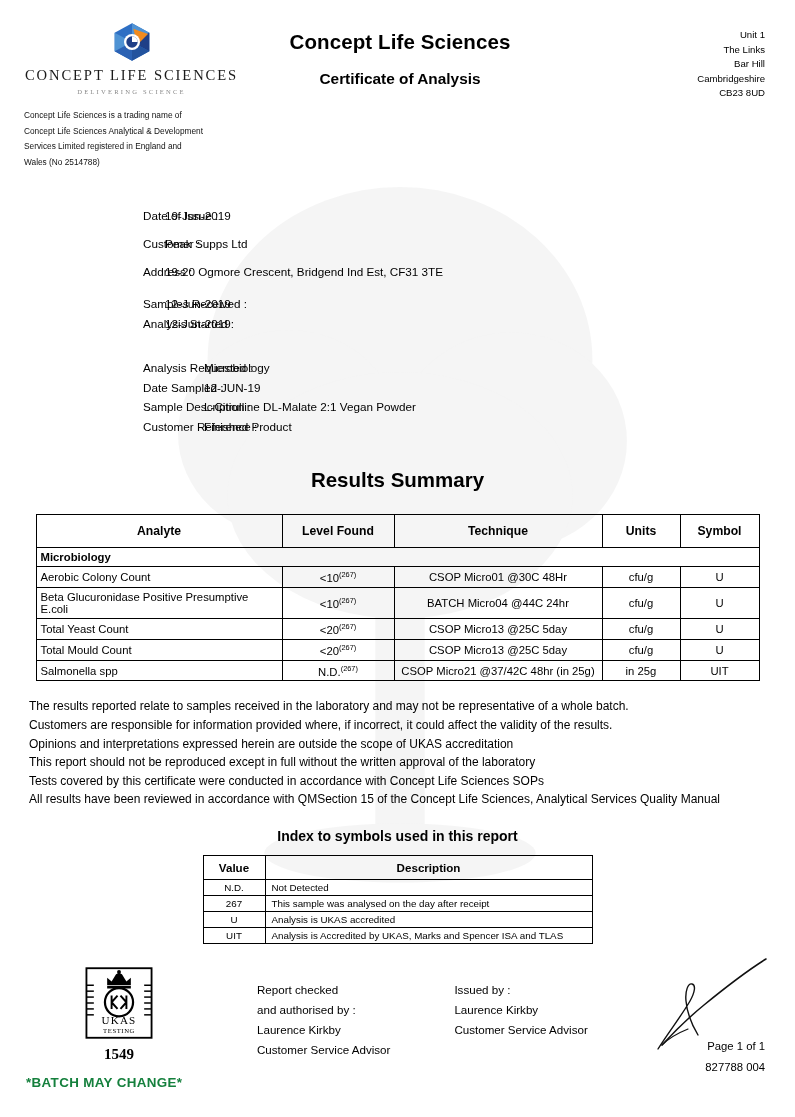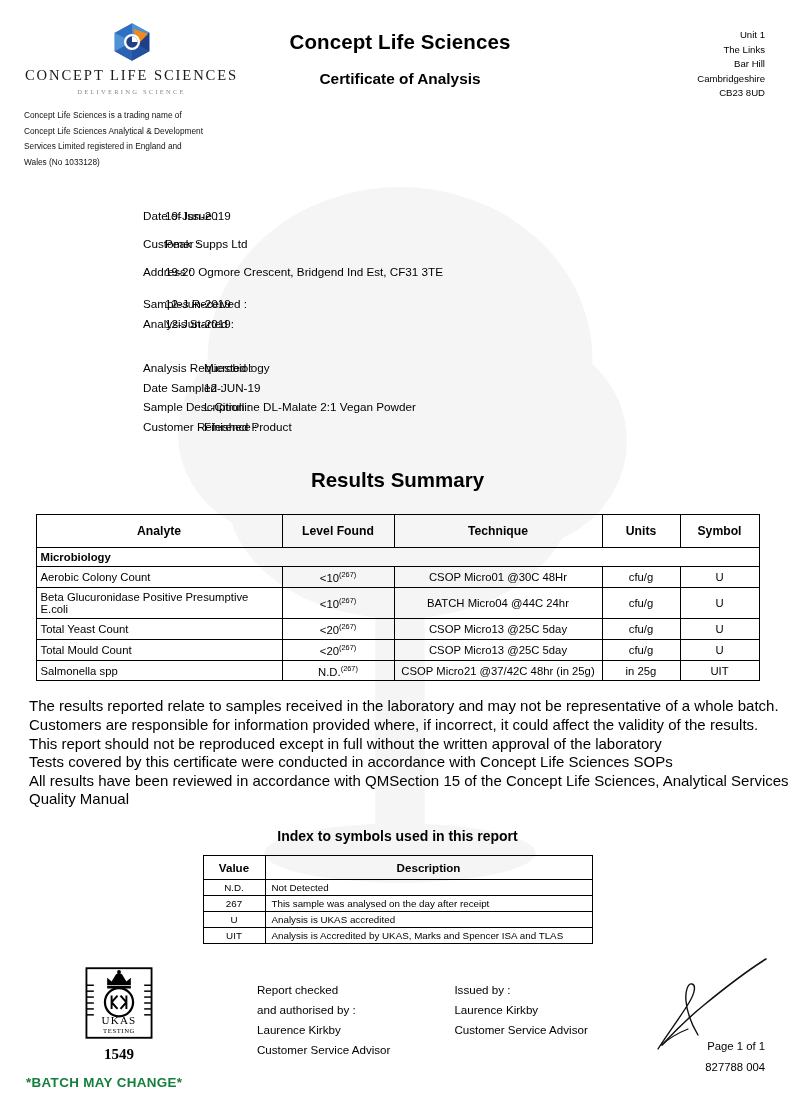--- a/index.html
+++ b/index.html
@@ -158,21 +158,21 @@
     font-weight: bold;
     text-align: left;
     padding-left: 5px;
     font-size: 12.1px;
   }
   .sup { font-size: 7.4px; vertical-align: super; }
 
   
   .disclaimers {
     margin: 14px 0 0 29px;
-    font-size: 15px;
+    font-size: 12px;
     line-height: 18.6px;
   }
 
   
   .index-title {
     text-align: center;
     font-size: 14px;
     font-weight: bold;
     margin: 19px 0 0 0;
   }
@@ -279,21 +279,21 @@
           <circle cx="32" cy="30" r="12" fill="#ffffff"></circle>
           <circle cx="32" cy="30" r="8.5" fill="#1f3f87"></circle>
           <path d="M32 21.5 A8.5 8.5 0 0 1 40.5 30 L32 30 Z" fill="#ffffff"></path>
         </svg>
         <div class="logo-word">CONCEPT LIFE SCIENCES</div>
         <div class="logo-tag">DELIVERING SCIENCE</div>
         <div class="legal">
           <div>Concept Life Sciences is a trading name of</div>
           <div>Concept Life Sciences Analytical &amp; Development</div>
           <div>Services Limited registered in England and</div>
-          <div>Wales (No 1033128)</div>
+          <div>Wales (No 2514788)</div>
         </div>
       </div>
 
       <div class="titles">
         <div class="title-main">Concept Life Sciences</div>
         <div class="title-sub">Certificate of Analysis</div>
       </div>
 
       <div class="addr">
         <div>Unit 1</div>
@@ -410,20 +410,21 @@
           <td class="ctr">CSOP Micro21 @37/42C 48hr (in 25g)</td>
           <td class="ctr">in 25g</td>
           <td class="ctr">UIT</td>
         </tr>
       </tbody>
     </table>
 
     <div class="disclaimers">
       <div>The results reported relate to samples received in the laboratory and may not be representative of a whole batch.</div>
       <div>Customers are responsible for information provided where, if incorrect, it could affect the validity of the results.</div>
+      <div>Opinions and interpretations expressed herein are outside the scope of UKAS accreditation</div>
       <div>This report should not be reproduced except in full without the written approval of the laboratory</div>
       <div>Tests covered by this certificate were conducted in accordance with Concept Life Sciences SOPs</div>
       <div>All results have been reviewed in accordance with QMSection 15 of the Concept Life Sciences, Analytical Services Quality Manual</div>
     </div>
 
     <div class="index-title">Index to symbols used in this report</div>
     <table class="index">
       <colgroup>
           <col class="i-val">
           <col>

